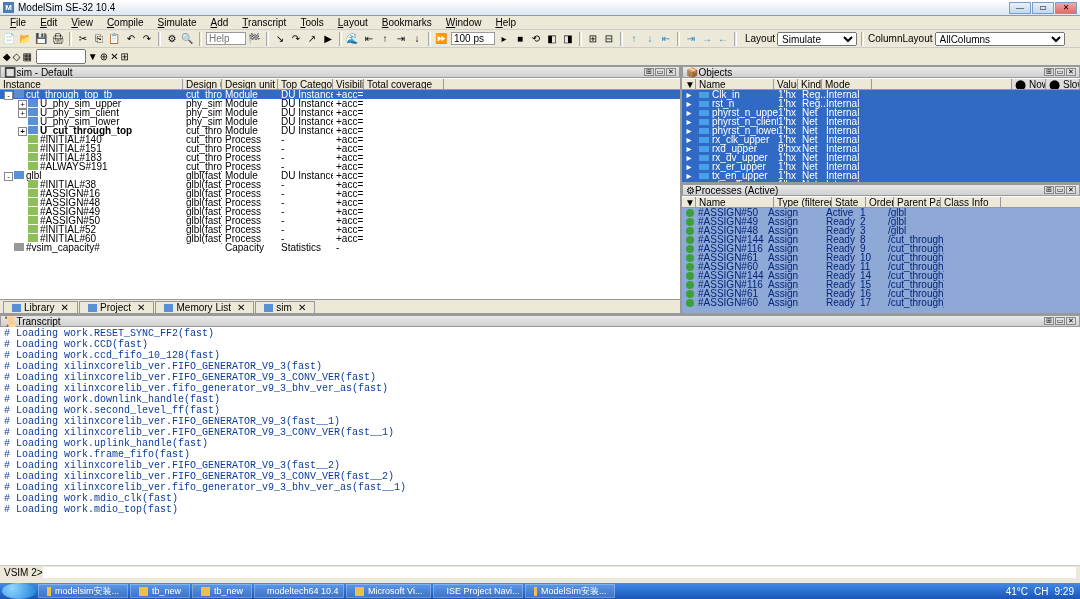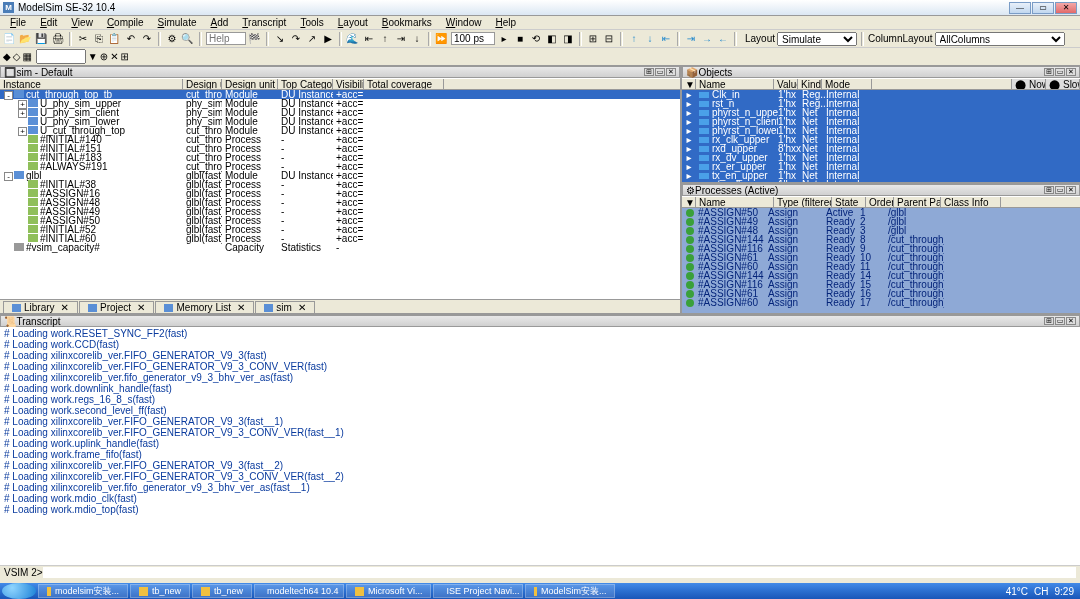--- a/index.html
+++ b/index.html
@@ -42,21 +42,21 @@
 .obj-row { height:9px; display:flex; align-items:center; color:#fff; }
 .obj-row .sig { width:10px; height:6px; margin:0 3px; }
 .obj-row .sig.blue { background:#4aa0e8; }
 .obj-row .sig.red { background:#e84a4a; }
 .obj-body { background:#316ac5; flex:1; overflow:hidden; }
 .proc-body { background:#8ea9d6; flex:1; overflow:hidden; }
 .proc-row { height:9px; display:flex; align-items:center; color:#04247a; }
 .proc-row .pic { width:8px; height:8px; background:#3aa03a; border-radius:50%; margin:0 4px; }
 .transcript-pane { height:266px; display:flex; flex-direction:column; border-top:2px solid #999; }
 .transcript-body { flex:1; background:#fff; overflow:auto; padding:1px 4px; }
-.transcript-body div { color:#0a3b9e; font-family:Liberation Sans, sans-serif; font-size:10px; line-height:11px; white-space:pre; }
+.transcript-body div { color:#0a3b9e; font-family:Liberation Mono, monospace; font-size:10px; line-height:11px; white-space:pre; }
 .prompt { border-top:1px solid #ccc; padding:1px 4px; font-family:Consolas,monospace; display:flex; align-items:center; }
 .prompt input { border:none; outline:none; flex:1; font-family:Consolas,monospace; font-size:10px; }
 .taskbar { position:absolute; bottom:0; left:0; right:0; height:16px; background:linear-gradient(#438be8,#2b6fd0,#1a56b8); display:flex; align-items:center; }
 .taskbar .start { width:34px; height:16px; background:radial-gradient(circle at 30% 30%,#8fd5ff,#1a7fd6); border-radius:50%; margin-left:2px; }
 .taskbar .tbtn { height:14px; padding:0 8px; margin-left:2px; background:rgba(255,255,255,.15); border:1px solid rgba(255,255,255,.25); color:#fff; display:flex; align-items:center; gap:4px; font-size:9px; max-width:90px; overflow:hidden; white-space:nowrap; }
 .taskbar .tray { margin-left:auto; display:flex; align-items:center; gap:6px; color:#fff; padding:0 6px; font-size:9px; }
 select { font-size:10px; height:14px; }
 </style>
 </head>
 <body>
@@ -199,21 +199,21 @@
         </div>
         <div class="tree-row">
           <div class="cell" style="width: 183px; padding-left: 18px;"><span style="display: inline-block; width: 10px;"></span><span class="fic mod"></span><span>U_phy_sim_lower</span></div>
           <div class="cell" style="width: 39px;">phy_sim(fa...</div>
           <div class="cell" style="width: 56px;">Module</div>
           <div class="cell" style="width: 55px;">DU Instance</div>
           <div class="cell" style="width: 31px;">+acc=...</div>
           <div class="cell" style="width: 80px;"></div>
         </div>
         <div class="tree-row">
-          <div class="cell" style="width: 183px; padding-left: 18px;"><span class="exp">+</span><span class="fic mod"></span><span>U_cut_through_top</span></div>
+          <div class="cell" style="width: 183px; padding-left: 18px; font-weight: bold;"><span class="exp">+</span><span class="fic mod"></span><span>U_cut_through_top</span></div>
           <div class="cell" style="width: 39px;">cut_throug...</div>
           <div class="cell" style="width: 56px;">Module</div>
           <div class="cell" style="width: 55px;">DU Instance</div>
           <div class="cell" style="width: 31px;">+acc=...</div>
           <div class="cell" style="width: 80px;"></div>
         </div>
         <div class="tree-row">
           <div class="cell" style="width: 183px; padding-left: 18px;"><span style="display: inline-block; width: 10px;"></span><span class="fic proc"></span><span>#INITIAL#140</span></div>
           <div class="cell" style="width: 39px;">cut_throug...</div>
           <div class="cell" style="width: 56px;">Process</div>
@@ -556,25 +556,25 @@
     <span>Transcript</span>
     <div class="rb">
         <span>⊞</span>
         <span>▭</span>
         <span>✕</span>
       </div>
   </div>
   <div class="transcript-body" id="trans-body">
       <div># Loading work.RESET_SYNC_FF2(fast)</div>
       <div># Loading work.CCD(fast)</div>
+      <div># Loading work.ccd_fifo_10_128(fast)</div>
       <div># Loading xilinxcorelib_ver.FIFO_GENERATOR_V9_3(fast)</div>
       <div># Loading xilinxcorelib_ver.FIFO_GENERATOR_V9_3_CONV_VER(fast)</div>
       <div># Loading xilinxcorelib_ver.fifo_generator_v9_3_bhv_ver_as(fast)</div>
       <div># Loading work.downlink_handle(fast)</div>
-      <div># Loading work.regs_16_8_s(fast)</div>
       <div># Loading work.second_level_ff(fast)</div>
       <div># Loading xilinxcorelib_ver.FIFO_GENERATOR_V9_3(fast__1)</div>
       <div># Loading xilinxcorelib_ver.FIFO_GENERATOR_V9_3_CONV_VER(fast__1)</div>
       <div># Loading work.uplink_handle(fast)</div>
       <div># Loading work.frame_fifo(fast)</div>
       <div># Loading xilinxcorelib_ver.FIFO_GENERATOR_V9_3(fast__2)</div>
       <div># Loading xilinxcorelib_ver.FIFO_GENERATOR_V9_3_CONV_VER(fast__2)</div>
       <div># Loading xilinxcorelib_ver.fifo_generator_v9_3_bhv_ver_as(fast__1)</div>
       <div># Loading work.mdio_clk(fast)</div>
       <div># Loading work.mdio_top(fast)</div>

